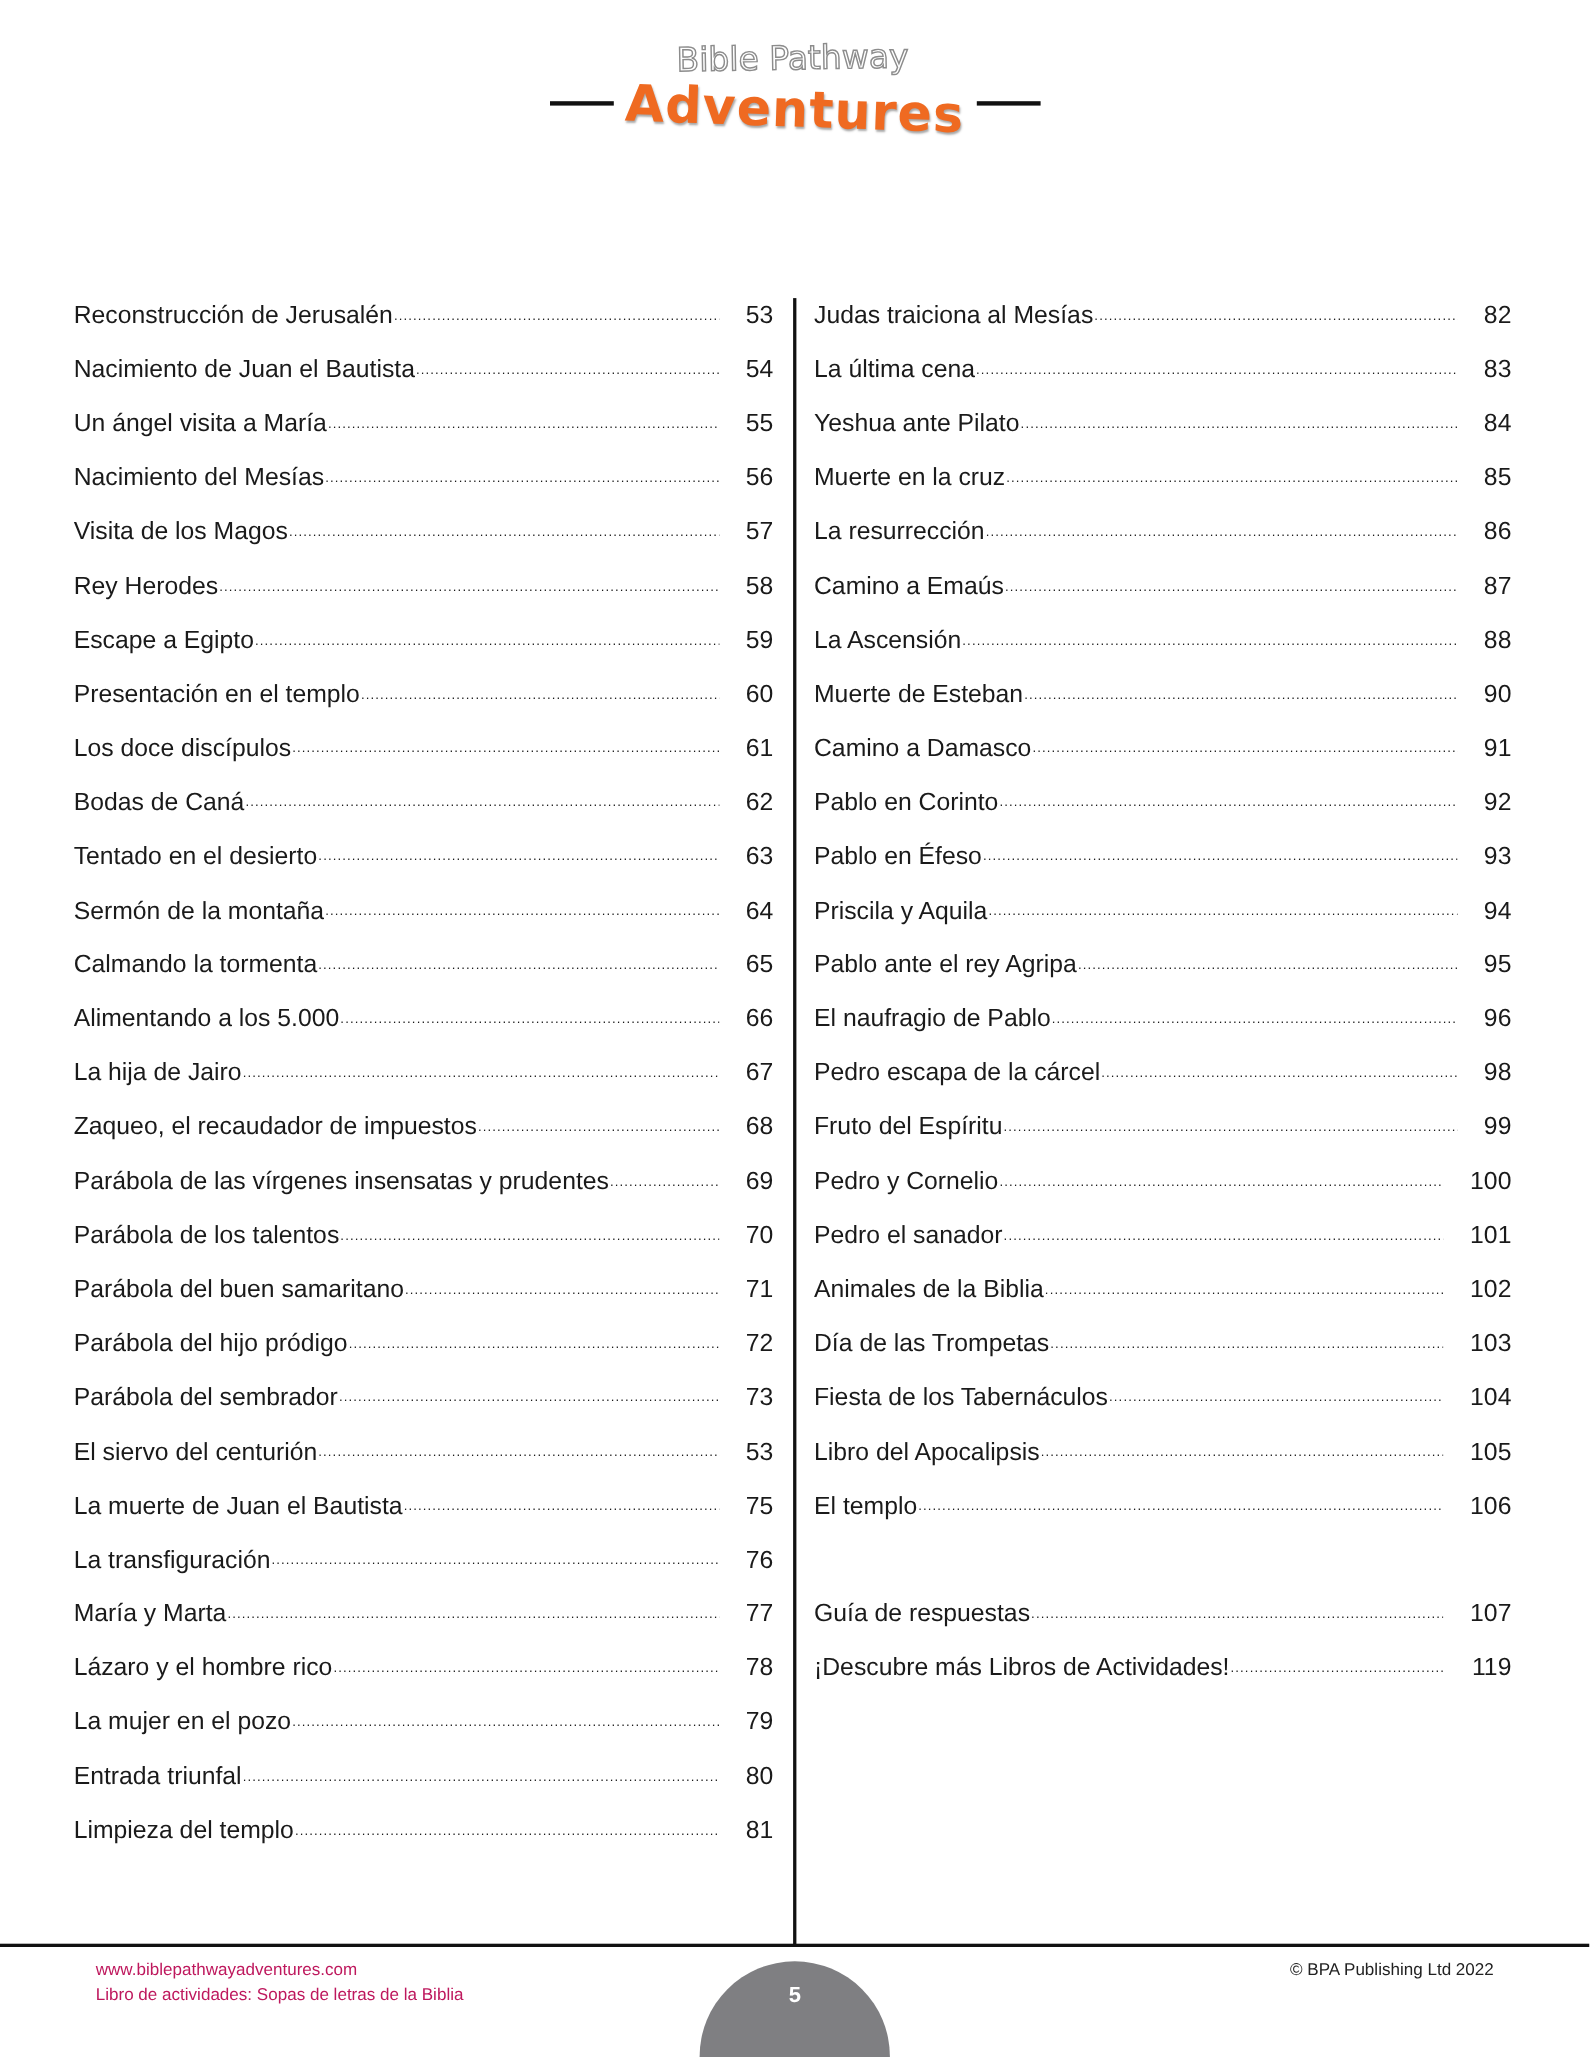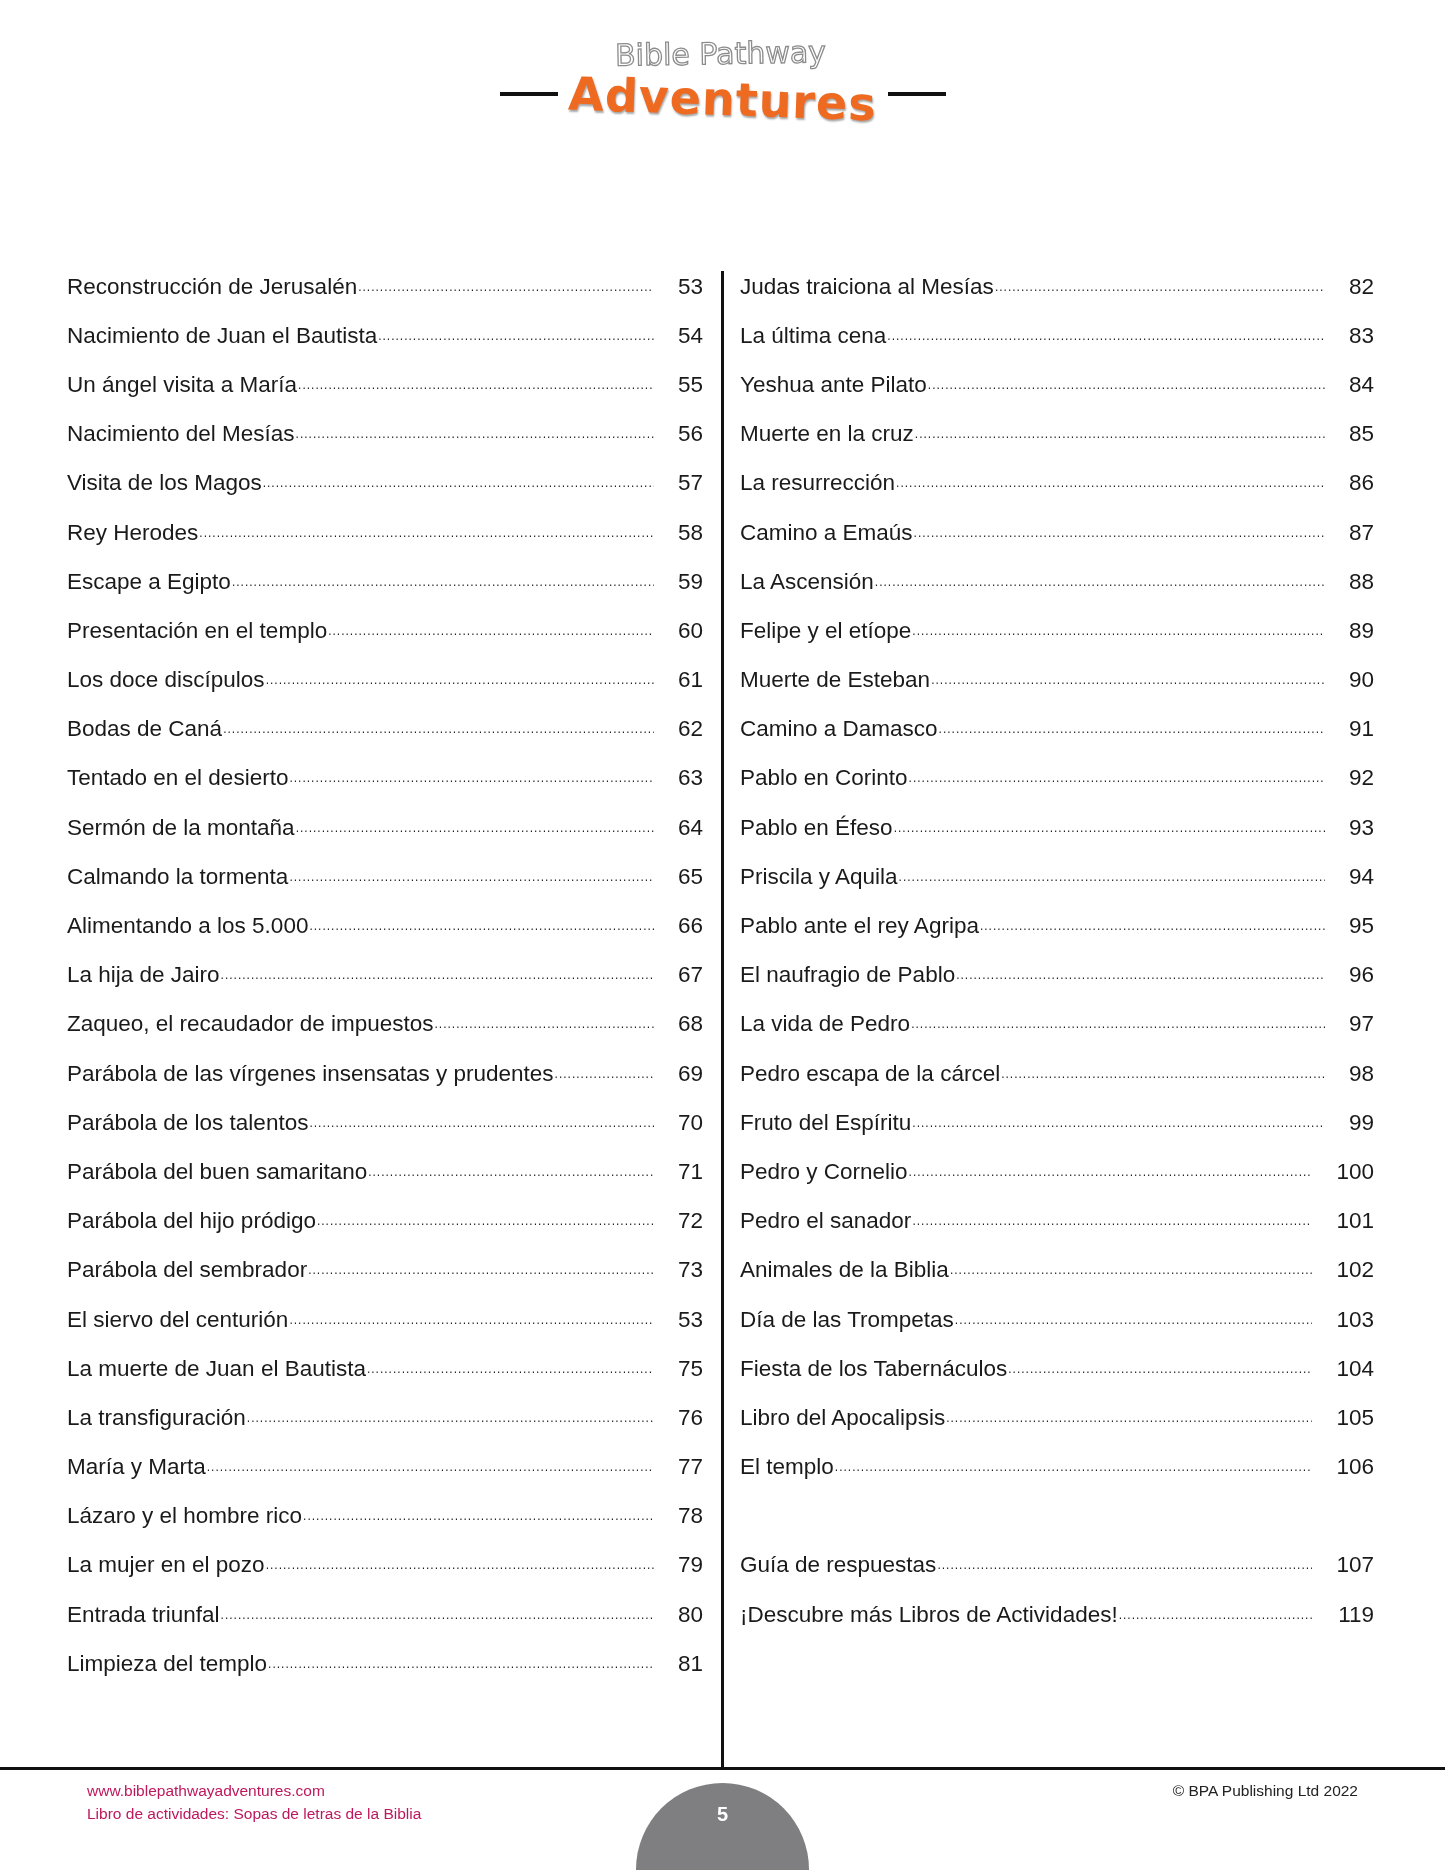--- a/index.html
+++ b/index.html
@@ -225,25 +225,20 @@
       <span class="title">Camino a Emaús</span>
       <span class="leader"></span>
       <span class="page">87</span>
     </div>
     <div class="row">
       <span class="title">La Ascensión</span>
       <span class="leader"></span>
       <span class="page">88</span>
     </div>
     <div class="row">
-      <span class="title">Felipe y el etíope</span>
-      <span class="leader"></span>
-      <span class="page">89</span>
-    </div>
-    <div class="row">
       <span class="title">Muerte de Esteban</span>
       <span class="leader"></span>
       <span class="page">90</span>
     </div>
     <div class="row">
       <span class="title">Camino a Damasco</span>
       <span class="leader"></span>
       <span class="page">91</span>
     </div>
     <div class="row">
@@ -263,25 +258,20 @@
     </div>
     <div class="row">
       <span class="title">Pablo ante el rey Agripa</span>
       <span class="leader"></span>
       <span class="page">95</span>
     </div>
     <div class="row">
       <span class="title">El naufragio de Pablo</span>
       <span class="leader"></span>
       <span class="page">96</span>
-    </div>
-    <div class="row">
-      <span class="title">La vida de Pedro</span>
-      <span class="leader"></span>
-      <span class="page">97</span>
     </div>
     <div class="row">
       <span class="title">Pedro escapa de la cárcel</span>
       <span class="leader"></span>
       <span class="page">98</span>
     </div>
     <div class="row">
       <span class="title">Fruto del Espíritu</span>
       <span class="leader"></span>
       <span class="page">99</span>

